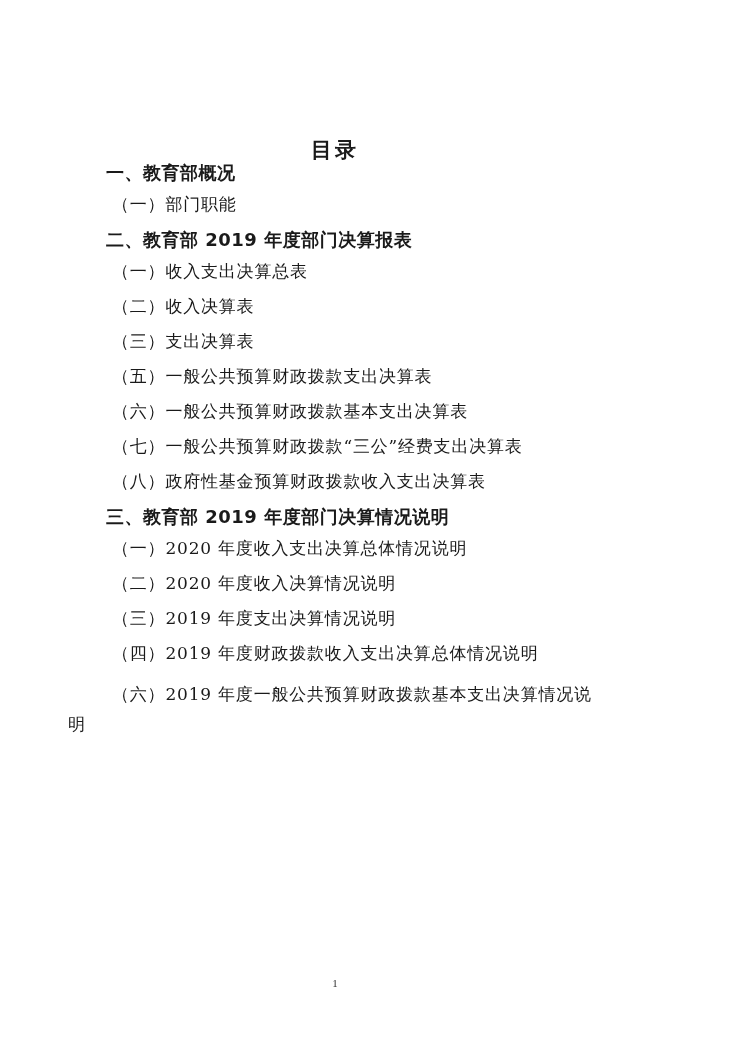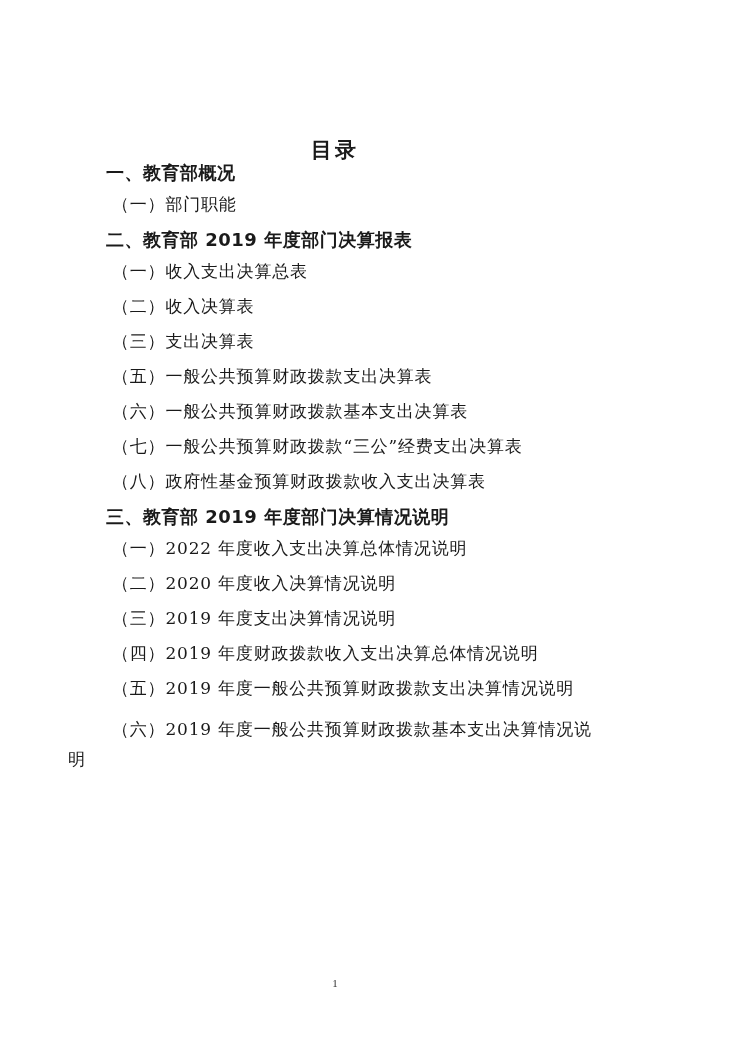--- a/index.html
+++ b/index.html
@@ -90,25 +90,24 @@
     <div class="toc-entry level-1">二、教育部 2019 年度部门决算报表</div>
     <div class="toc-entry level-2">（一）收入支出决算总表</div>
     <div class="toc-entry level-2">（二）收入决算表</div>
     <div class="toc-entry level-2">（三）支出决算表</div>
     <div class="toc-entry level-2">（五）一般公共预算财政拨款支出决算表</div>
     <div class="toc-entry level-2">（六）一般公共预算财政拨款基本支出决算表</div>
     <div class="toc-entry level-2">（七）一般公共预算财政拨款“三公”经费支出决算表</div>
     <div class="toc-entry level-2">（八）政府性基金预算财政拨款收入支出决算表</div>
 
     <div class="toc-entry level-1">三、教育部 2019 年度部门决算情况说明</div>
-    <div class="toc-entry level-2">（一）2022 年度收入支出决算总体情况说明</div>
+    <div class="toc-entry level-2">（一）2020 年度收入支出决算总体情况说明</div>
     <div class="toc-entry level-2">（二）2020 年度收入决算情况说明</div>
     <div class="toc-entry level-2">（三）2019 年度支出决算情况说明</div>
     <div class="toc-entry level-2">（四）2019 年度财政拨款收入支出决算总体情况说明</div>
-    <div class="toc-entry level-2">（五）2019 年度一般公共预算财政拨款支出决算情况说明</div>
 
     <div class="toc-entry level-2 wrap">
       <span>（六）2019 年度一般公共预算财政拨款基本支出决算情况说</span>
       <span class="cont">明</span>
     </div>
 
   </div>
 
   <div class="page-number">1</div>
 

